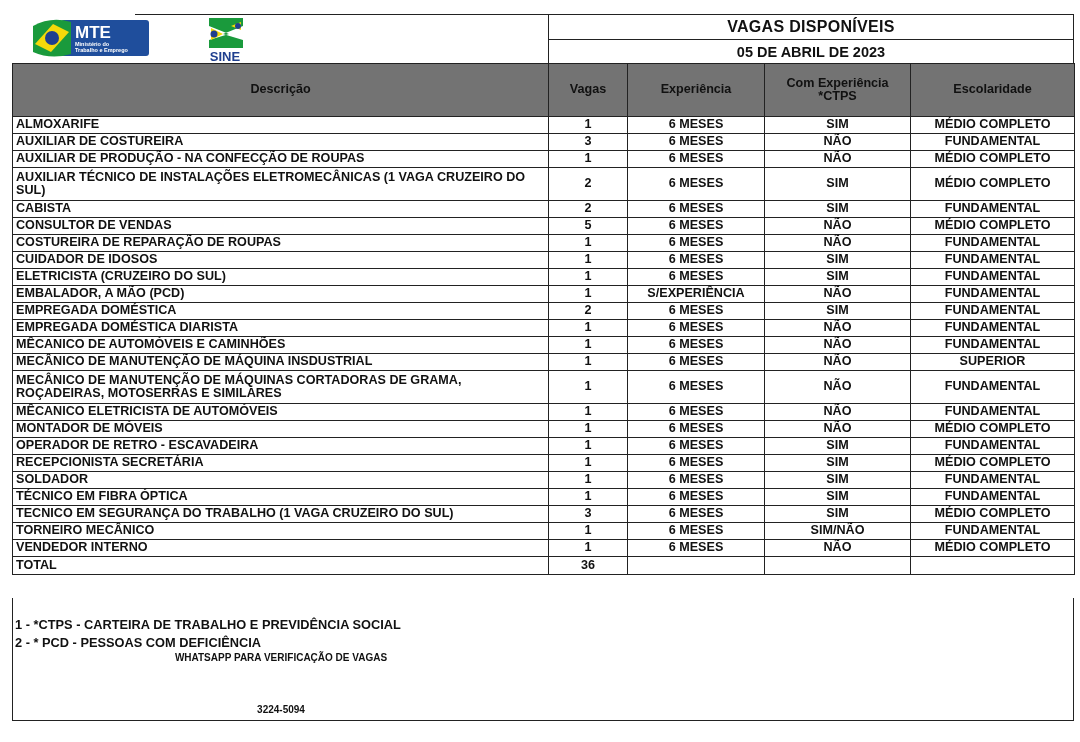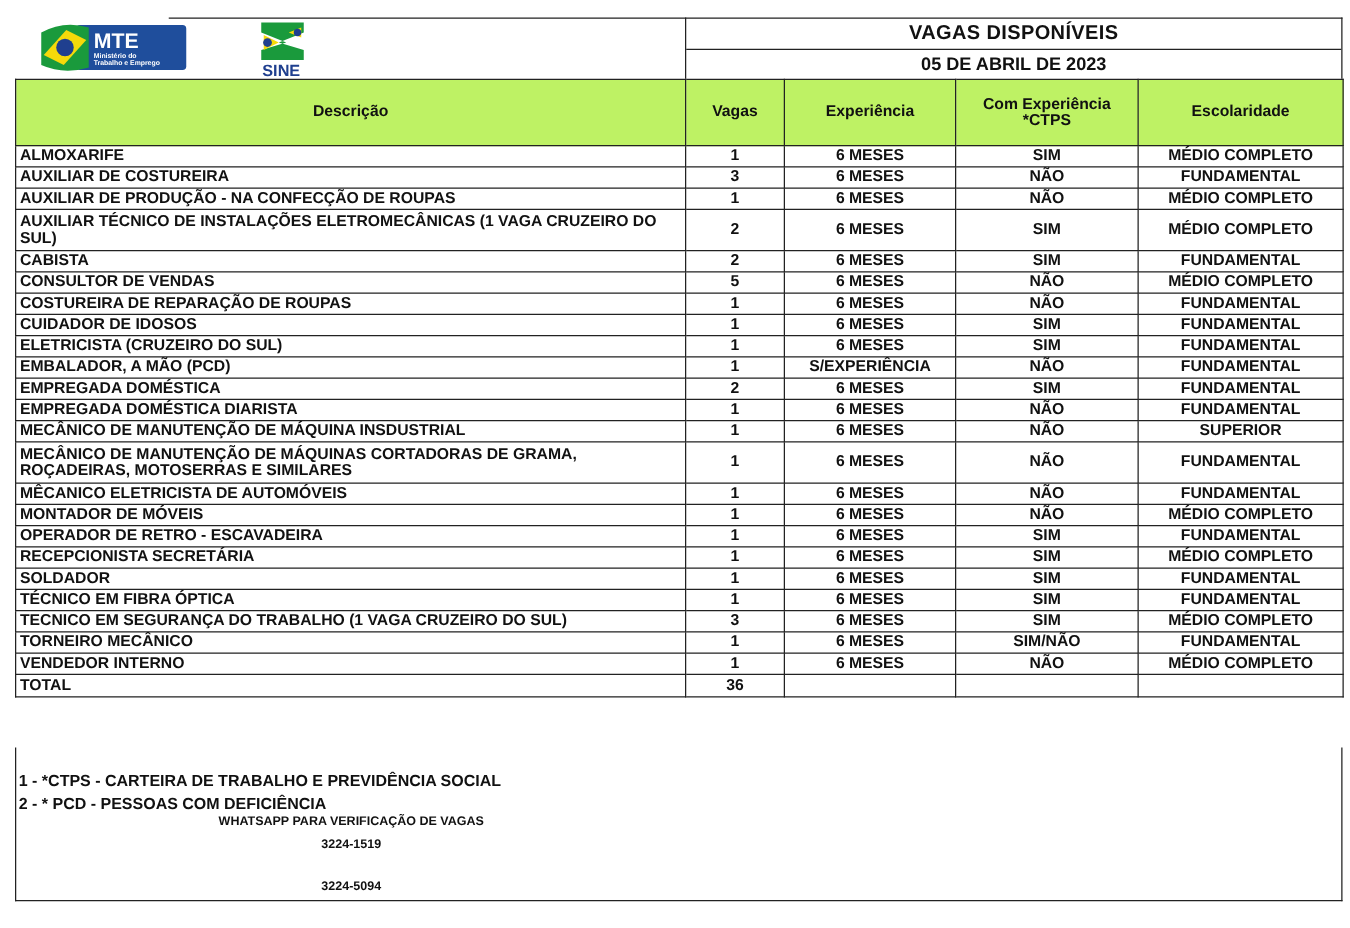--- a/index.html
+++ b/index.html
@@ -6,21 +6,21 @@
   body { width:1080px; height:742px; position:relative; font-family:"Liberation Sans", sans-serif; color:#111; overflow:hidden; }
   .logos { position:absolute; left:29px; top:14px; width:536px; height:49px; border-top:none; }
   .logo-mte { position:absolute; left:2px; top:2px; width:120px; height:42px; }
   .logo-sine { position:absolute; left:172px; top:2px; width:48px; height:48px; }
   .title-box { position:absolute; left:548px; top:14px; width:526px; height:49px; border:1.5px solid #222; border-bottom:none; box-sizing:border-box; }
   .title-line { position:absolute; left:135px; top:14px; width:413px; border-top:1.5px solid #222; }
   .title-row { height:24px; border-bottom:1.2px solid #222; text-align:center; font-weight:bold; font-size:16px; line-height:24px; letter-spacing:0.3px; }
   .date-row { height:24px; text-align:center; font-weight:bold; font-size:14.5px; line-height:24px; }
   table { position:absolute; left:12px; top:63px; border-collapse:collapse; width:1062px; table-layout:fixed; }
   td, th { border:1.2px solid #222; padding:0 3px; font-weight:bold; font-size:12.6px; line-height:13.5px; }
-  th { background:#bef264; height:52px; font-size:12.6px; text-align:center; vertical-align:middle; }
+  th { background:#737373; height:52px; font-size:12.6px; text-align:center; vertical-align:middle; }
   td.desc { text-align:left; }
   td.c { text-align:center; }
   tr.r td { height:16px; }
   tr.r2 td { height:32px; }
   tr.total td { height:17px; }
   .footer { position:absolute; left:12px; top:598px; width:1062px; height:123px; border:1.5px solid #222; border-top:none; box-sizing:border-box; }
   .note { position:absolute; left:2px; font-weight:bold; font-size:12.8px; }
   .wa { position:absolute; left:0; width:536px; text-align:center; font-weight:bold; font-size:10px; }
 </style>
 </head>
@@ -148,20 +148,27 @@
         <td class="c">FUNDAMENTAL</td>
       </tr>
       <tr class="r">
         <td class="desc">EMPREGADA  DOMÉSTICA DIARISTA</td>
         <td class="c">1</td>
         <td class="c">6 MESES</td>
         <td class="c">NÃO</td>
         <td class="c">FUNDAMENTAL</td>
       </tr>
       <tr class="r">
+        <td class="desc">MÊCANICO DE AUTOMÓVEIS E CAMINHÕES</td>
+        <td class="c">1</td>
+        <td class="c">6 MESES</td>
+        <td class="c">NÃO</td>
+        <td class="c">FUNDAMENTAL</td>
+      </tr>
+      <tr class="r">
         <td class="desc">MECÂNICO DE MANUTENÇÃO DE MÁQUINA INSDUSTRIAL</td>
         <td class="c">1</td>
         <td class="c">6 MESES</td>
         <td class="c">NÃO</td>
         <td class="c">SUPERIOR</td>
       </tr>
       <tr class="r2">
         <td class="desc">MECÂNICO DE MANUTENÇÃO DE MÁQUINAS CORTADORAS DE GRAMA, ROÇADEIRAS, MOTOSERRAS E SIMILARES</td>
         <td class="c">1</td>
         <td class="c">6 MESES</td>
@@ -238,15 +245,14 @@
         <td class="c"></td>
         <td class="c"></td>
       </tr>
     </tbody>
 </table>
 
 <div class="footer">
   <div class="note" style="top:19px">1 - *CTPS - CARTEIRA DE TRABALHO E PREVIDÊNCIA SOCIAL</div>
   <div class="note" style="top:37px">2 - * PCD - PESSOAS COM DEFICIÊNCIA</div>
   <div class="wa" style="top:54px">WHATSAPP PARA VERIFICAÇÃO DE VAGAS</div>
-  <div class="wa" style="top:72px">3224-1519</div>
   <div class="wa" style="top:106px">3224-5094</div>
 </div>
 
 </body></html>

